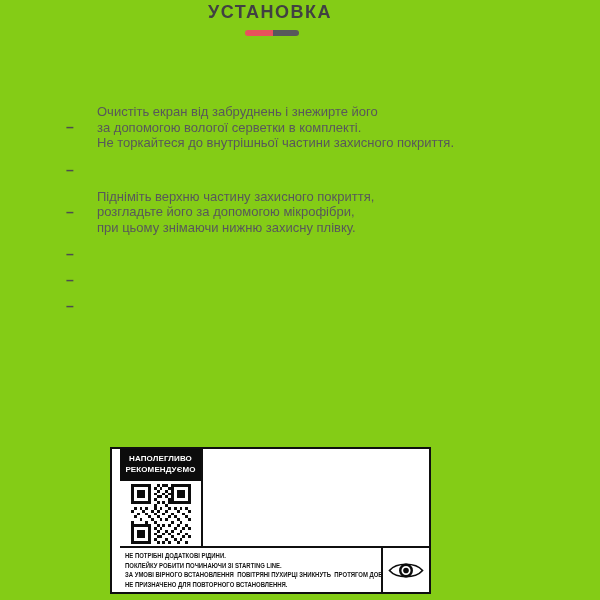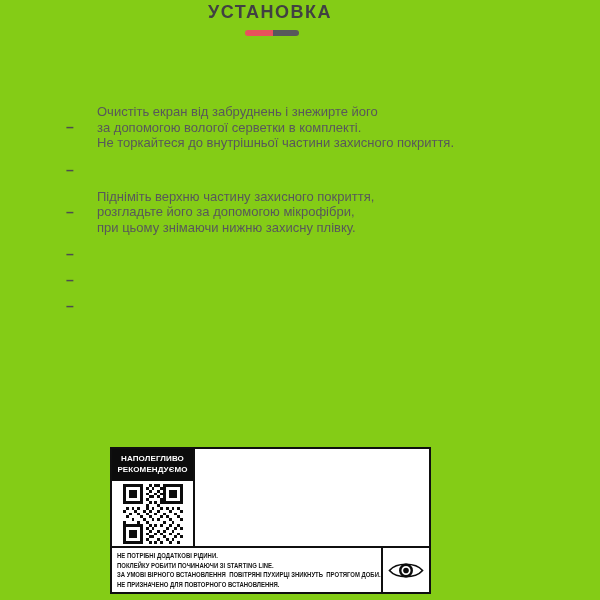--- a/index.html
+++ b/index.html
@@ -14,21 +14,21 @@
   .divider .half-red{width:28px;height:100%;background:#e8515c;}
   .divider .half-dark{width:26px;height:100%;background:#58585b;}
 
   .instructions{position:absolute;top:104px;left:66px;width:500px;}
   .instr-item{display:flex;align-items:center;margin-bottom:12px;}
   .instr-marker{width:31px;flex:0 0 31px;font-weight:700;font-size:14px;color:#4d4d4f;line-height:1;}
   .instr-text{font-size:13px;line-height:15.5px;color:#58585a;white-space:pre-line;}
 
   .rec-box{position:absolute;left:110px;top:447px;width:321px;height:147px;
            border:2px solid #0f0f0f;box-sizing:border-box;display:flex;flex-direction:column;
-           background:#fff;}
+           background:#fff;padding-left:8px;}
   .rec-top{flex:1;display:flex;min-height:0;}
   .rec-left{width:83px;flex:0 0 83px;border-right:2px solid #0f0f0f;box-sizing:border-box;
             display:flex;flex-direction:column;align-items:center;}
   .badge{width:100%;box-sizing:border-box;background:#0c0c0c;color:#ffffff;
          font-size:8px;font-weight:700;text-align:center;line-height:1.35;
          padding:5px 2px;white-space:pre-line;letter-spacing:.1px;}
   .qr{margin-top:3px;width:60px;height:60px;}
   .rec-right{flex:1;padding:7px 4px 4px 11px;box-sizing:border-box;}
   .rec-point{font-weight:700;font-size:13px;line-height:17px;color:#0c0c0c;
              white-space:pre-line;letter-spacing:.1px;transform:scaleX(.87);transform-origin:left top;}

